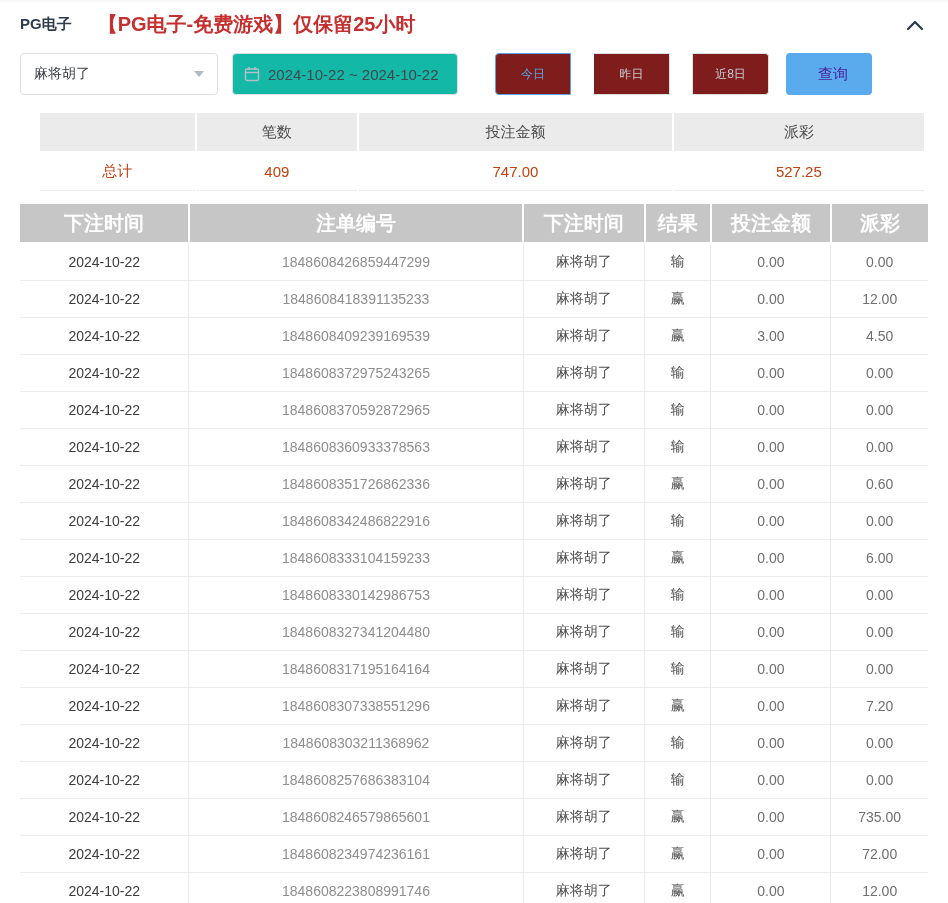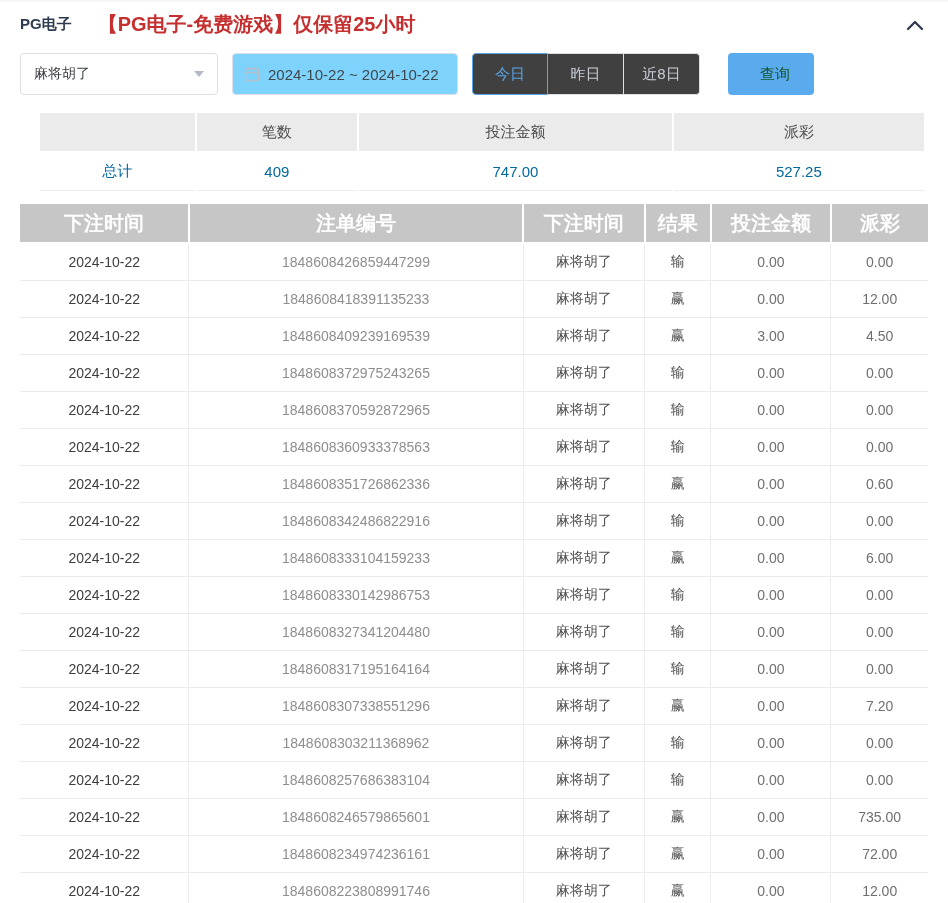--- a/index.html
+++ b/index.html
@@ -15,38 +15,38 @@
     justify-content:center; cursor:pointer; }
 
   
   .filters { display:flex; align-items:center; padding:0 20px; margin-top:15px; height:42px; }
   .select-box { width:198px; height:42px; border:1px solid #dcdfe6; border-radius:4px;
     display:flex; align-items:center; justify-content:space-between; padding:0 13px;
     font-size:14px; color:#3a3f46; background:#fff; cursor:pointer; }
   .caret-down { width:0; height:0; border-left:5px solid transparent; border-right:5px solid transparent;
     border-top:6px solid #b4bac4; }
   .date-box { margin-left:14px; width:226px; height:42px; border:1px solid #dcdfe6; border-radius:4px;
-    display:flex; align-items:center; padding:0 11px; gap:8px; background:#7dd3fc; cursor:pointer; }
+    display:flex; align-items:center; padding:0 11px; gap:8px; background:#14b8a6; cursor:pointer; }
   .date-text { font-size:15px; color:#41474f; white-space:nowrap; }
   .btn-group { margin-left:14px; display:flex; }
-  .btn-group .qbtn { width:76px; height:42px; background:#404040; font-size:15px; cursor:pointer;
-    border:1px solid #dcdfe6; color:#c9ced6; }
+  .btn-group .qbtn { width:76px; height:42px; background:#7f1d1d; font-size:12px; cursor:pointer;
+    border:1px solid #dcdfe6; color:#c9ced6;margin-left:23px; }
   .btn-group .qbtn.active { border:1px solid #58a6e8; color:#58a6e8; border-radius:4px 0 0 4px; }
   .btn-group .qbtn.mid { border-left:none; }
   .btn-group .qbtn.last { border-left:1px solid #dcdfe6; border-radius:0 4px 4px 0; border-left:none; }
   .btn-group .qbtn.last { box-shadow:-1px 0 0 #dcdfe6; }
-  .search-btn { margin-left:28px; width:86px; height:42px; background:#5aabee; border:none;
-    border-radius:4px; color:#14532d; font-size:15px; cursor:pointer;padding-left:8px; }
+  .search-btn { margin-left:17px; width:86px; height:42px; background:#5aabee; border:none;
+    border-radius:4px; color:#4c1d95; font-size:15px; cursor:pointer;padding-left:8px; }
 
   
   .summary-wrap { padding:0 20px; margin-top:18px;margin-left:20px; }
   table.summary { width:100%; border-collapse:separate; border-spacing:2px 2px; margin:-2px; }
   table.summary th { background:#ebebeb; height:38px; font-size:15px; font-weight:normal;
     color:#4c4c4c; text-align:center; }
-  table.summary td { background:#fff; height:38px; font-size:15px; color:#0369a1;
+  table.summary td { background:#fff; height:38px; font-size:15px; color:#c2410c;
     text-align:center; border-bottom:1px solid #ececec; }
   table.summary col.c1 { width:17.6%; } table.summary col.c2 { width:18.3%; }
   table.summary col.c3 { width:35.6%; } table.summary col.c4 { width:28.5%; }
 
   
   .records-wrap { padding:0 20px; margin-top:13px; }
   table.records { width:100%; border-collapse:collapse; }
   table.records col.c1 { width:18.6%; } table.records col.c2 { width:36.8%; }
   table.records col.c3 { width:13.4%; } table.records col.c4 { width:7.3%; }
   table.records col.c5 { width:13.2%; } table.records col.c6 { width:10.7%; }

